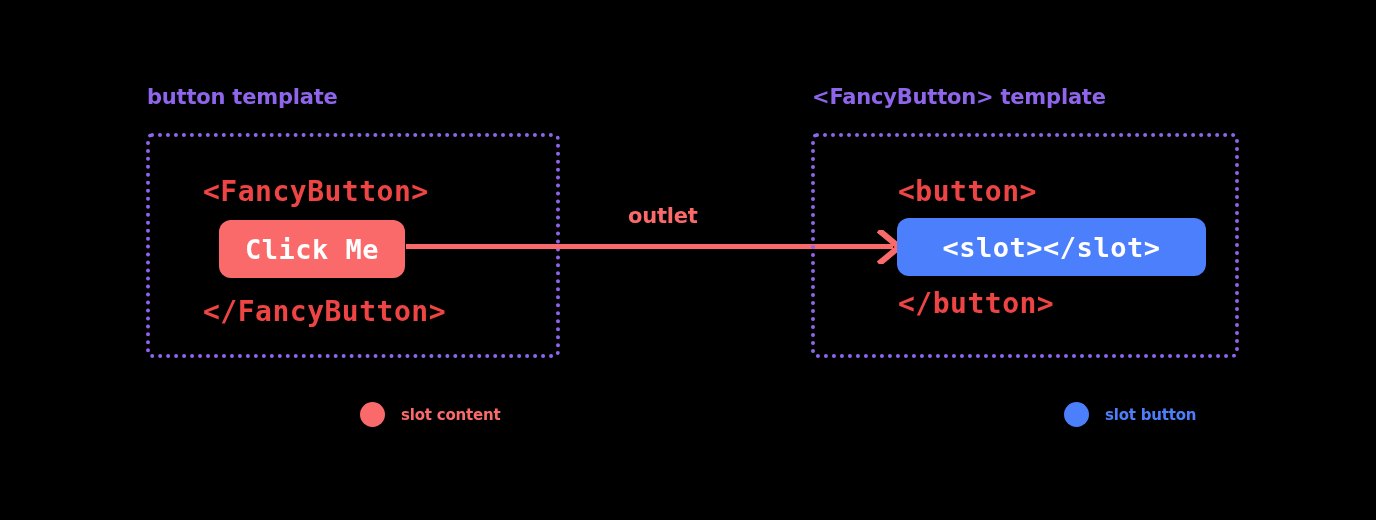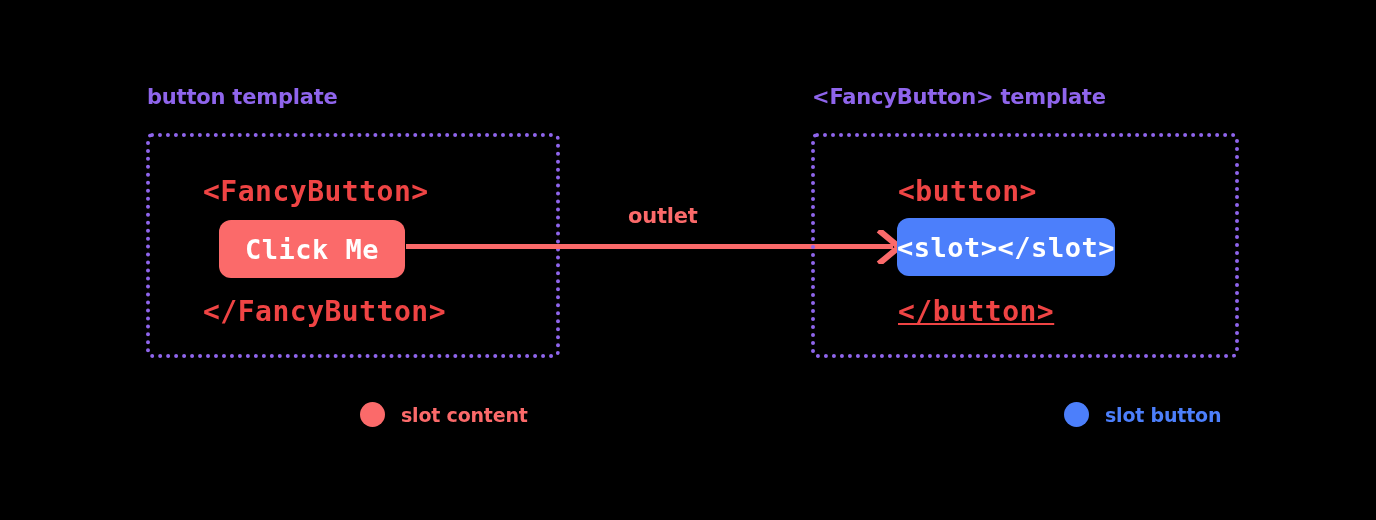--- a/index.html
+++ b/index.html
@@ -49,21 +49,21 @@
     font-family: "DejaVu Sans Mono", "Liberation Mono", monospace;
     font-weight: 700;
     font-size: 28px;
     letter-spacing: 0.5px;
     color: #ef4444;
     white-space: nowrap;
   }
   #code-open-fancy  { left: 203px; top: 175px; }
   #code-close-fancy { left: 203px; top: 295px; }
   #code-open-button { left: 898px; top: 175px; }
-  #code-close-button{ left: 898px; top: 295px; text-decoration: underline; }
+  #code-close-button{ left: 898px; top: 287px; }
 
   
   .chip {
     position: absolute;
     display: flex;
     align-items: center;
     justify-content: center;
     border-radius: 12px;
     font-family: "DejaVu Sans Mono", "Liberation Mono", monospace;
     font-weight: 700;
@@ -71,21 +71,21 @@
     letter-spacing: 0.5px;
     color: #ffffff;
     white-space: nowrap;
     box-sizing: border-box;
   }
   #chip-click-me {
     left: 219px; top: 220px; width: 186px; height: 58px;
     background: #fb6a6a;
   }
   #chip-slot {
-    left: 897px; top: 218px; width: 218px; height: 58px;
+    left: 897px; top: 218px; width: 309px; height: 58px;
     background: #4c7ffb;
   }
 
   
   .arrow-line {
     position: absolute;
     left: 406px; top: 244px;
     width: 487px; height: 5px;
     background: #fb6a6a;
   }
@@ -119,21 +119,21 @@
   .legend-dot {
     width: 25px; height: 25px;
     border-radius: 50%;
     flex: none;
   }
   .legend-dot.red  { background: #fb6a6a; }
   .legend-dot.blue { background: #4c7ffb; }
   .legend-text {
     font-family: "DejaVu Sans", "Liberation Sans", sans-serif;
     font-weight: 700;
-    font-size: 19px;
+    font-size: 15px;
     letter-spacing: -0.2px;
   }
   .legend-text.red  { color: #fb6a6a; }
   .legend-text.blue { color: #4c7ffb; }
 </style>
 </head>
 <body>
 
 <div class="canvas">
 

